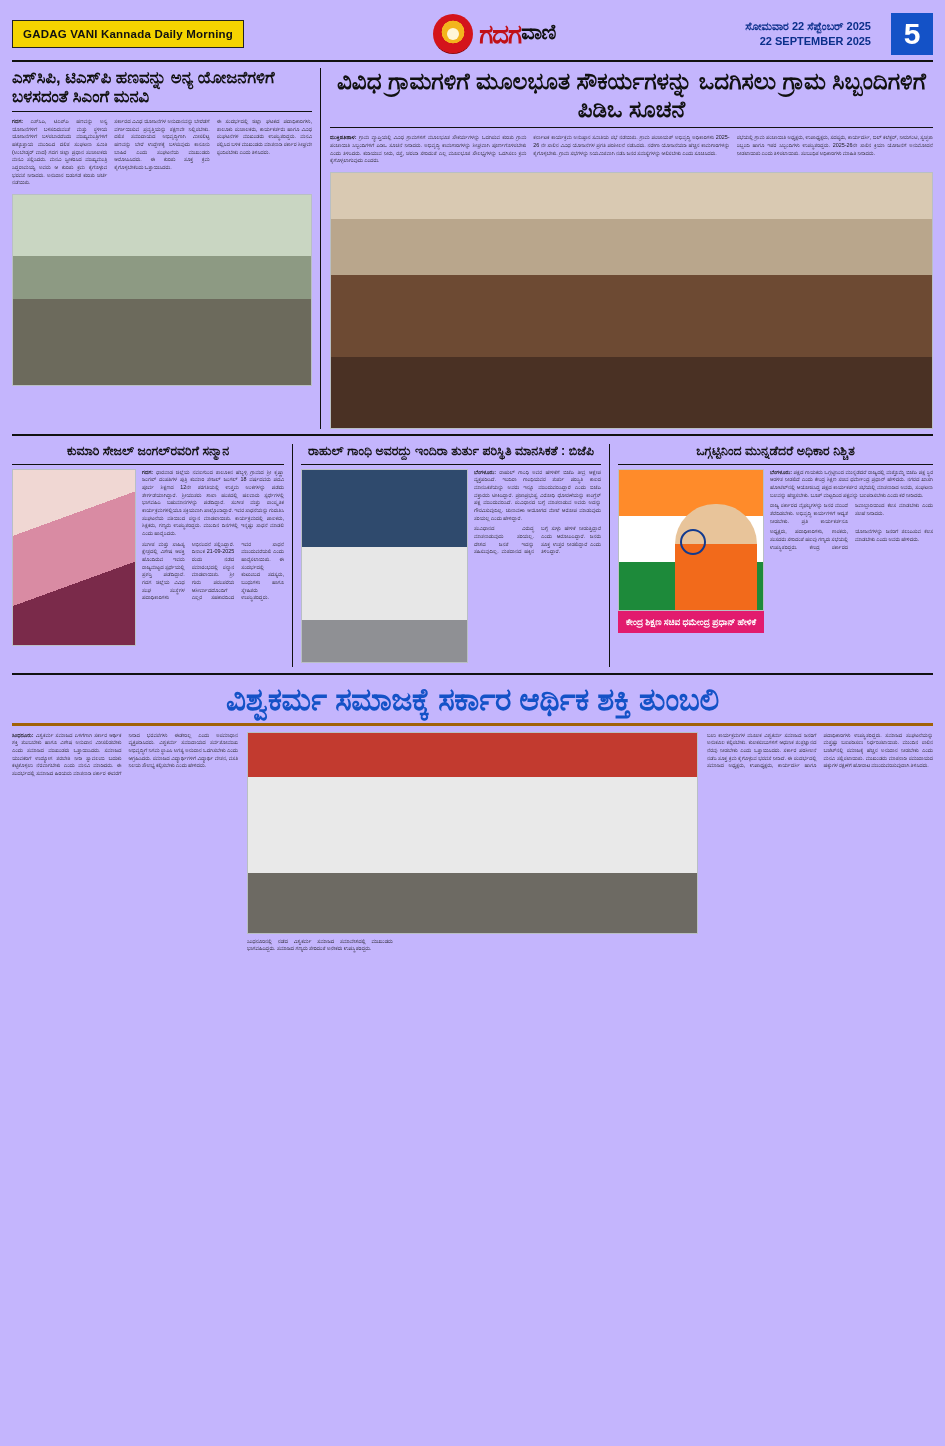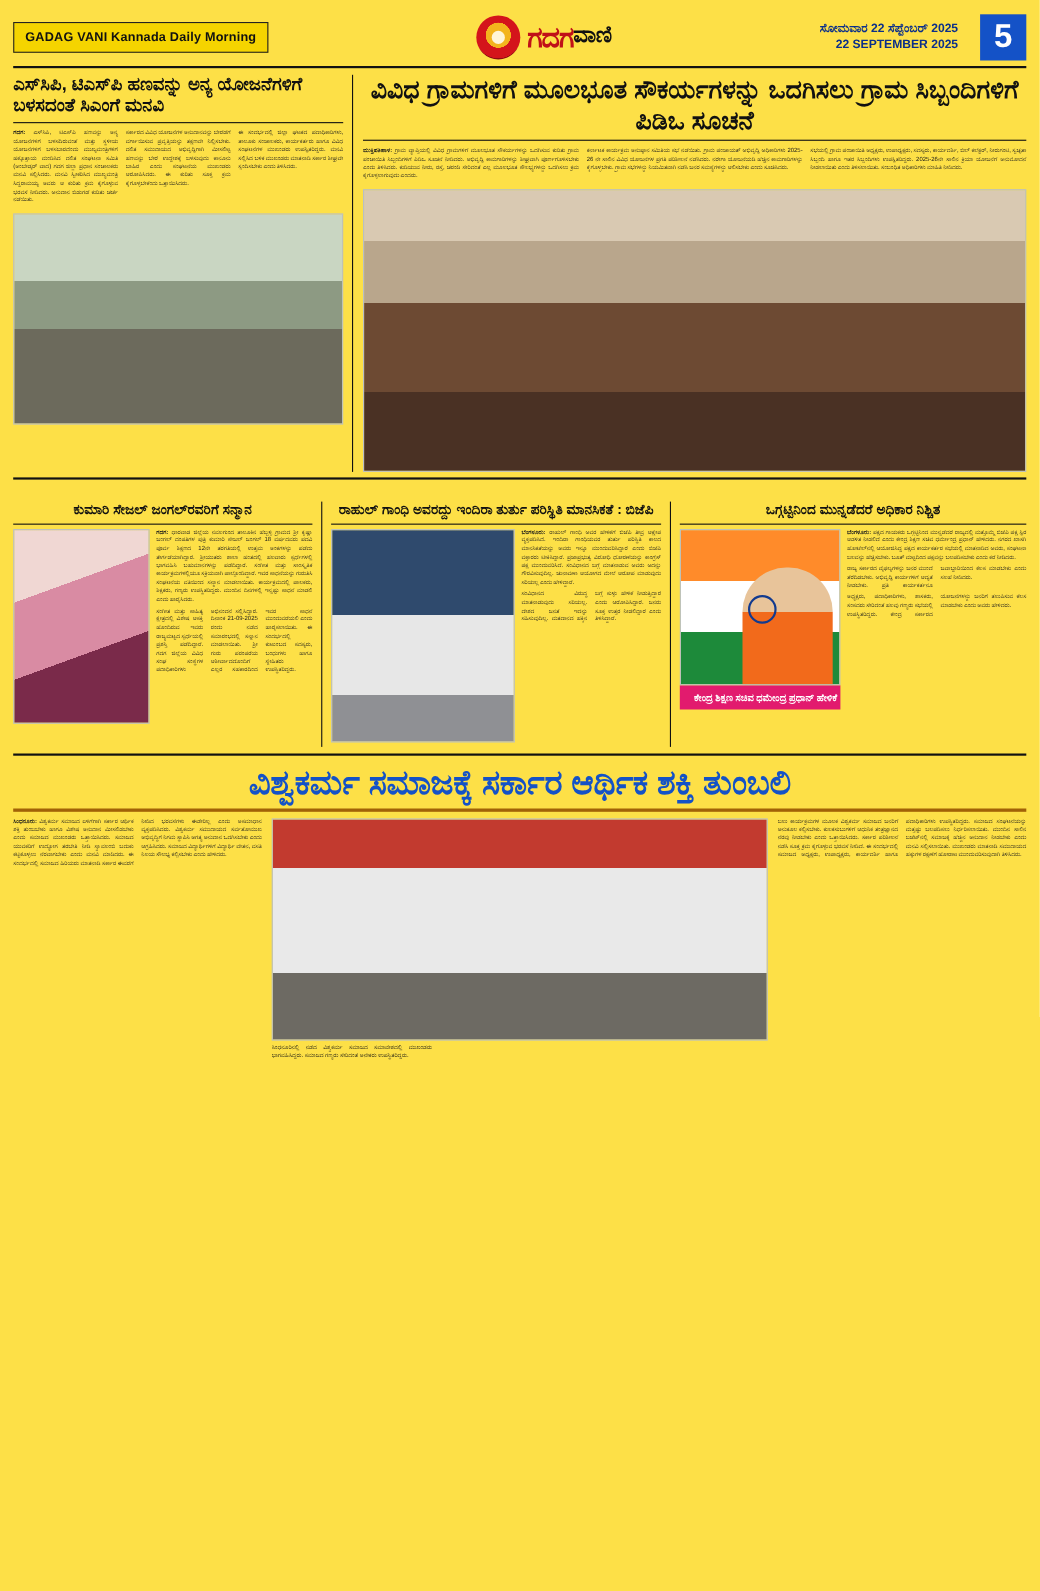--- a/index.html
+++ b/index.html
@@ -8,21 +8,21 @@
     background:#ffffff;
     font-family:"Liberation Sans", sans-serif;
     color:#111;
     overflow:hidden;
   }
   .page{
     position:relative;
     width:945px;height:1446px;
     box-sizing:border-box;
     padding:10px 12px;
-    background:#fde047;
+    background:#c4b5fd;
   }
 
   
   .masthead{
     display:flex;align-items:stretch;justify-content:space-between;
     height:48px;
     border-bottom:2px solid #111;
     padding-bottom:2px;
   }
   .mast-left{
@@ -99,34 +99,34 @@
   .head-a{font-size:16.5px;}
   .head-b{font-size:23px;text-align:center;line-height:1.2;}
   .cols3{display:flex;gap:7px;margin-top:6px;}
   .cols3>div{flex:1;}
 
   
   .ph1{height:190px;margin-top:7px;}
   .ph2{height:255px;margin-top:7px;}
 
   
-  .mid{display:flex;gap:8px;margin-top:20px;}
+  .mid{display:flex;gap:8px;margin-top:8px;}
   .mid .m1{width:272px;}
   .mid .m2{width:300px;border-left:1px solid #111;padding-left:8px;}
   .mid .m3{flex:1;border-left:1px solid #111;padding-left:8px;}
   .head-m{font-size:12.5px;text-align:center;line-height:1.25;}
 
   .portrait{height:175px;width:122px;float:left;margin:0 6px 4px 0;}
   .rahul-ph{height:192px;width:165px;float:left;margin:0 6px 4px 0;}
   .flag-card{
     width:146px;float:left;margin:0 6px 4px 0;
   }
   .flag-img{height:140px;}
   .flag-caption{
-    background:#e21b6e;color:#fff;text-align:right;
+    background:#e21b6e;color:#fff;text-align:center;
     font-size:9px;font-weight:bold;padding:5px 3px;line-height:1.35;
   }
 
   
   .banner{
     margin-top:6px;border-top:2px solid #111;border-bottom:3px solid #a16207;
     padding:7px 0 5px;
   }
   .banner h1{
     margin:0;text-align:center;color:#1452c7;

